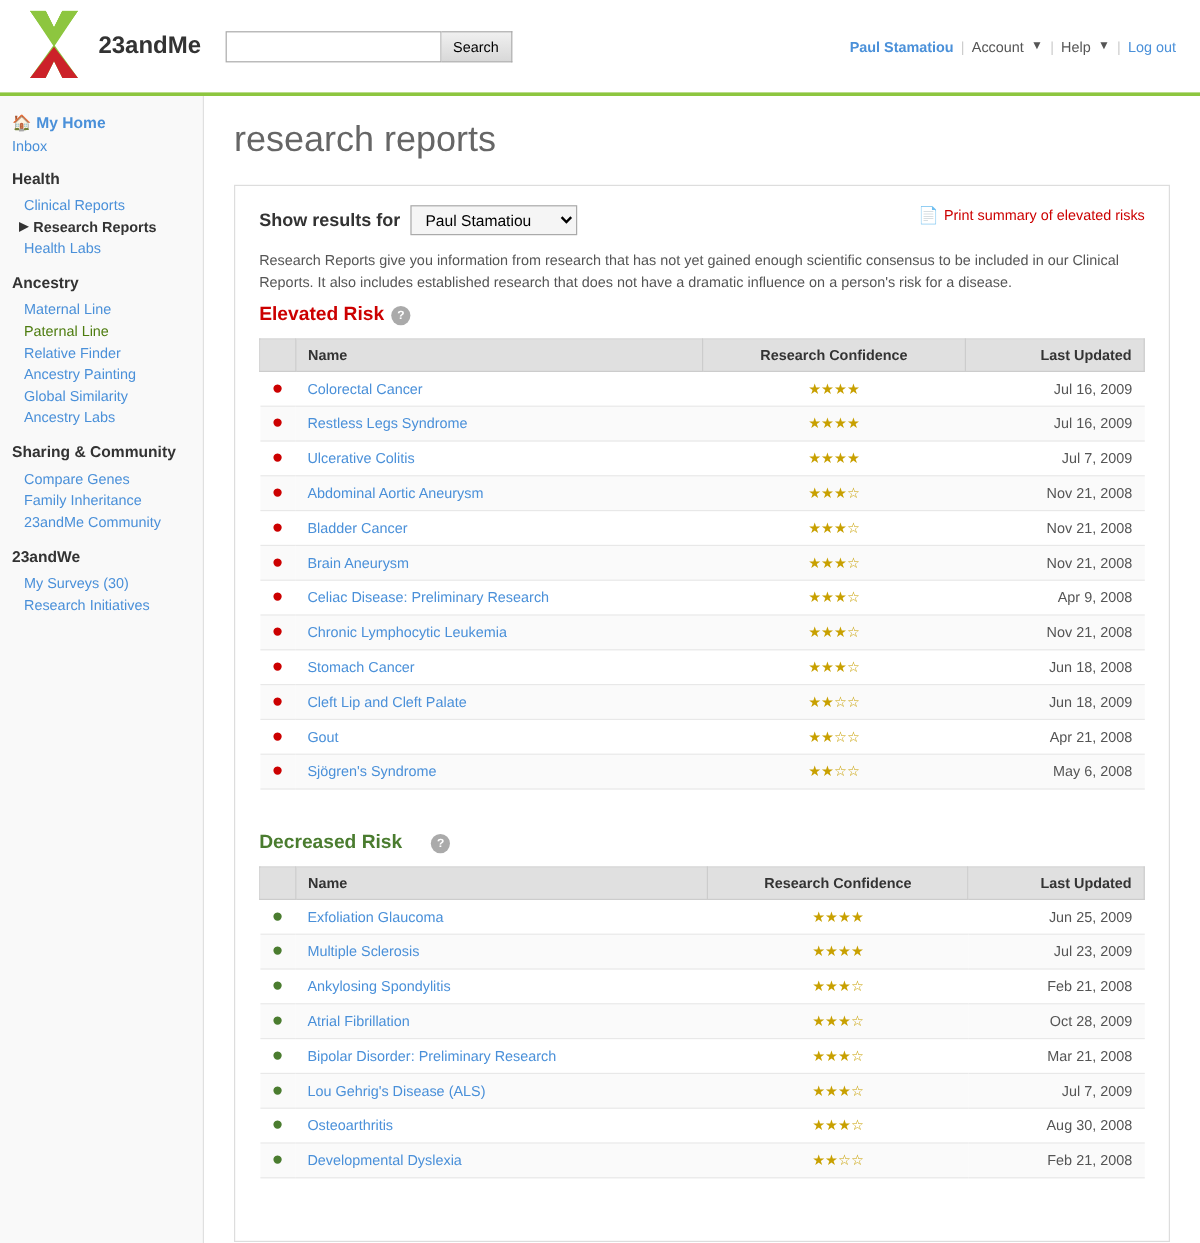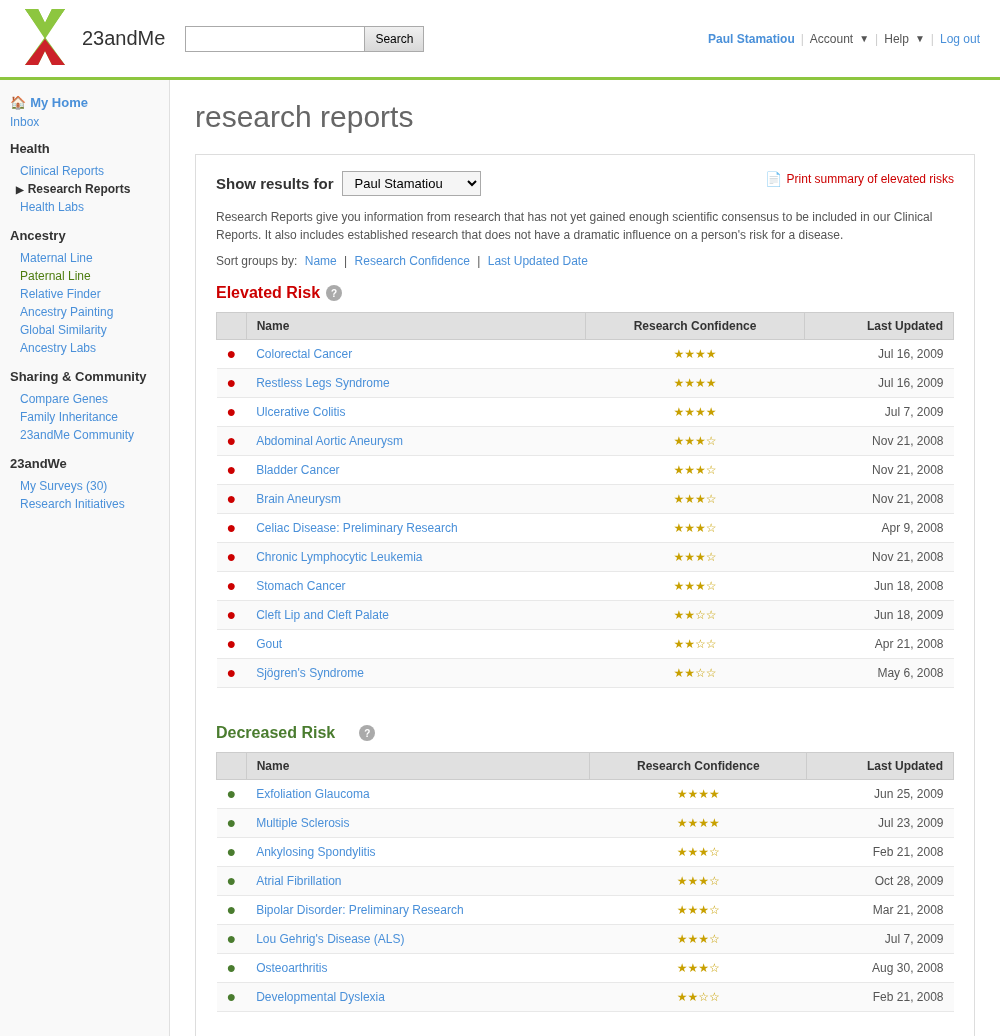--- a/index.html
+++ b/index.html
@@ -122,21 +122,21 @@
   <div id="logo-area">
 
     <svg id="logo-x" width="50" height="60" viewBox="0 0 50 60">
       <polygon points="5,0 25,28 5,56 18,56 25,42 32,56 45,56 25,28 45,0 32,0 25,14 18,0" fill="#8dc63f"></polygon>
       <polygon points="5,0 18,0 25,14 18,0" fill="#cc2229"></polygon>
       <polygon points="5,0 18,0 25,14 32,0 45,0 25,28" fill="#8dc63f"></polygon>
       <line x1="5" y1="0" x2="45" y2="56" stroke="none"></line>
       <path d="M5,0 L18,0 L25,14 L32,0 L45,0 L25,30Z" fill="#8dc63f"></path>
       <path d="M5,56 L18,56 L25,42 L32,56 L45,56 L25,30Z" fill="#cc2229"></path>
     </svg>
-    <span id="logo-text" style="font-size:20px;font-weight:normal;color:#333;margin-left:4px;">23andMe</span>
+    <span id="logo-text" style="font-size:20px;font-weight:bold;color:#333;margin-left:4px;">23andMe</span>
     <div id="search-area" style="margin-left:20px;display:flex;align-items:center;">
       <input id="search-input" type="text" style="width: 180px; height: 26px; border: 1px solid rgb(170, 170, 170); padding: 2px 6px; font-size: 12px;">
       <button id="search-btn" style="background:linear-gradient(to bottom,#f0f0f0,#d8d8d8);border:1px solid #aaa;padding:3px 10px;font-size:12px;cursor:pointer;margin-left:0;height:26px;border-left:none;">Search</button>
     </div>
   </div>
   <div id="user-nav" style="display:flex;align-items:center;gap:6px;font-size:12px;">
     <span id="username" style="color:#4a90d9;font-weight:bold;">Paul Stamatiou</span>
     <span class="nav-sep">|</span>
     <span id="account-btn" style="color:#555;cursor:pointer;">Account</span>
     <span style="color:#555;font-size:10px;">▼</span>
@@ -222,28 +222,20 @@
           </select>
         </div>
         <a id="print-link" href="#" style="color:#cc0000;font-size:12px;text-decoration:none;display:flex;align-items:center;gap:4px;">
           <span style="color:#cc0000;font-size:14px;">📄</span>
           <span>Print summary of elevated risks</span>
         </a>
       </div>
 
       <p id="description" style="font-size:12px;color:#555;line-height:1.5;margin-bottom:10px;">Research Reports give you information from research that has not yet gained enough scientific consensus to be included in our Clinical Reports. It also includes established research that does not have a dramatic influence on a person's risk for a disease.</p>
 
-      <div id="sort-bar" style="font-size:12px;margin-bottom:16px;">
-        <span>Sort groups by:</span>
-        <a href="#" style="color:#4a90d9;text-decoration:none;margin:0 4px;">Name</a>
-        <span>|</span>
-        <a href="#" style="color:#4a90d9;text-decoration:none;margin:0 4px;">Research Confidence</a>
-        <span>|</span>
-        <a href="#" style="color:#4a90d9;text-decoration:none;margin:0 4px;">Last Updated Date</a>
-      </div>
 
       <div class="risk-section">
         <div class="risk-title elevated">
           <span>Elevated Risk</span>
           <span class="help-icon">?</span>
         </div>
         <table class="risk-table">
           <thead>
             <tr>
               <th style="width:28px;border:1px solid #ccc;"></th>

